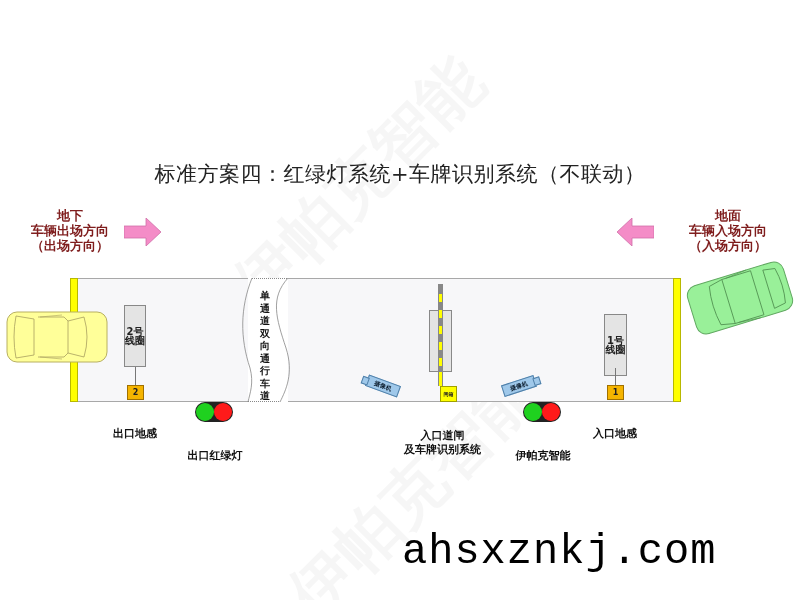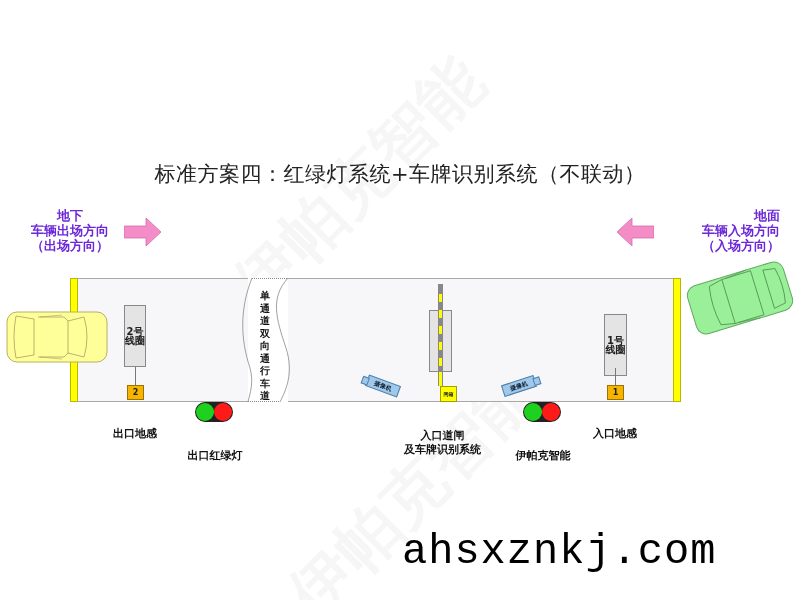--- a/index.html
+++ b/index.html
@@ -1,19 +1,19 @@
 <!DOCTYPE html>
 <html><head>
 <meta charset="utf-8">
 <style>
   html,body{margin:0;padding:0;background:#ffffff;}
   body{width:800px;height:600px;position:relative;overflow:hidden;font-family:"DejaVu Sans","Liberation Sans",sans-serif;}
   .abs{position:absolute;}
   .title{left:0;top:160px;width:800px;text-align:center;font-family:"DejaVu Serif","Liberation Serif",serif;font-size:21px;color:#222;letter-spacing:0.5px;}
-  .dir-label{font-size:13px;font-weight:bold;color:#6d28d9;text-align:center;line-height:15px;}
+  .dir-label{font-size:13px;font-weight:bold;color:#7f1d1d;text-align:center;line-height:15px;}
   .road{left:70px;top:278px;width:611px;height:124px;background:#f7f7f9;border-top:1px solid #a8a8a8;border-bottom:1px solid #a8a8a8;box-sizing:border-box;}
   .stopbar{background:#ffff00;border:1px solid #b8b800;box-sizing:border-box;}
   .loop{background:#e4e4e4;border:1px solid #888;box-sizing:border-box;font-size:10px;font-weight:bold;text-align:center;color:#222;line-height:9px;display:flex;align-items:center;justify-content:center;}
   .detector{background:#f5b400;border:1px solid #a07000;box-sizing:border-box;font-size:8px;font-weight:bold;color:#222;display:flex;align-items:center;justify-content:center;}
   .wire{background:#777;}
   .small-label{font-size:11px;font-weight:bold;color:#111;text-align:center;line-height:14px;margin-top:22px;}
   .light{width:38px;height:20px;border-radius:10px;background:#222;display:flex;align-items:center;justify-content:space-between;padding:1px;box-sizing:border-box;}
   .lamp{width:18px;height:18px;border-radius:50%;}
   .camera{width:34px;height:12px;background:#9fc8ea;border:1px solid #4f7fa8;box-sizing:border-box;font-size:6px;font-weight:bold;color:#123;display:flex;align-items:center;justify-content:center;}
   .camera:after{content:"";position:absolute;top:2px;width:5px;height:6px;background:#9fc8ea;border:1px solid #4f7fa8;}
@@ -33,21 +33,21 @@
 
 <div class="abs dir-label" style="left:22px;top:208px;width:96px;">
   <div>地下</div>
   <div>车辆出场方向</div>
   <div>（出场方向）</div>
 </div>
 <svg class="abs" style="left:124px;top:218px;" width="38" height="28" viewBox="0 0 38 28">
   <polygon points="0,8 22,8 22,0 37,14 22,28 22,20 0,20" fill="#f48cc7" stroke="#d070a8" stroke-width="0.8"></polygon>
 </svg>
 
-<div class="abs dir-label" style="left:676px;top:208px;width:104px;text-align:right;">
+<div class="abs dir-label" style="left:676px;top:208px;width:104px;">
   <div>地面</div>
   <div>车辆入场方向</div>
   <div>（入场方向）</div>
 </div>
 <svg class="abs" style="left:616px;top:218px;" width="38" height="28" viewBox="0 0 38 28">
   <polygon points="38,8 16,8 16,0 1,14 16,28 16,20 38,20" fill="#f48cc7" stroke="#d070a8" stroke-width="0.8"></polygon>
 </svg>
 
 <div class="abs road"></div>
 

